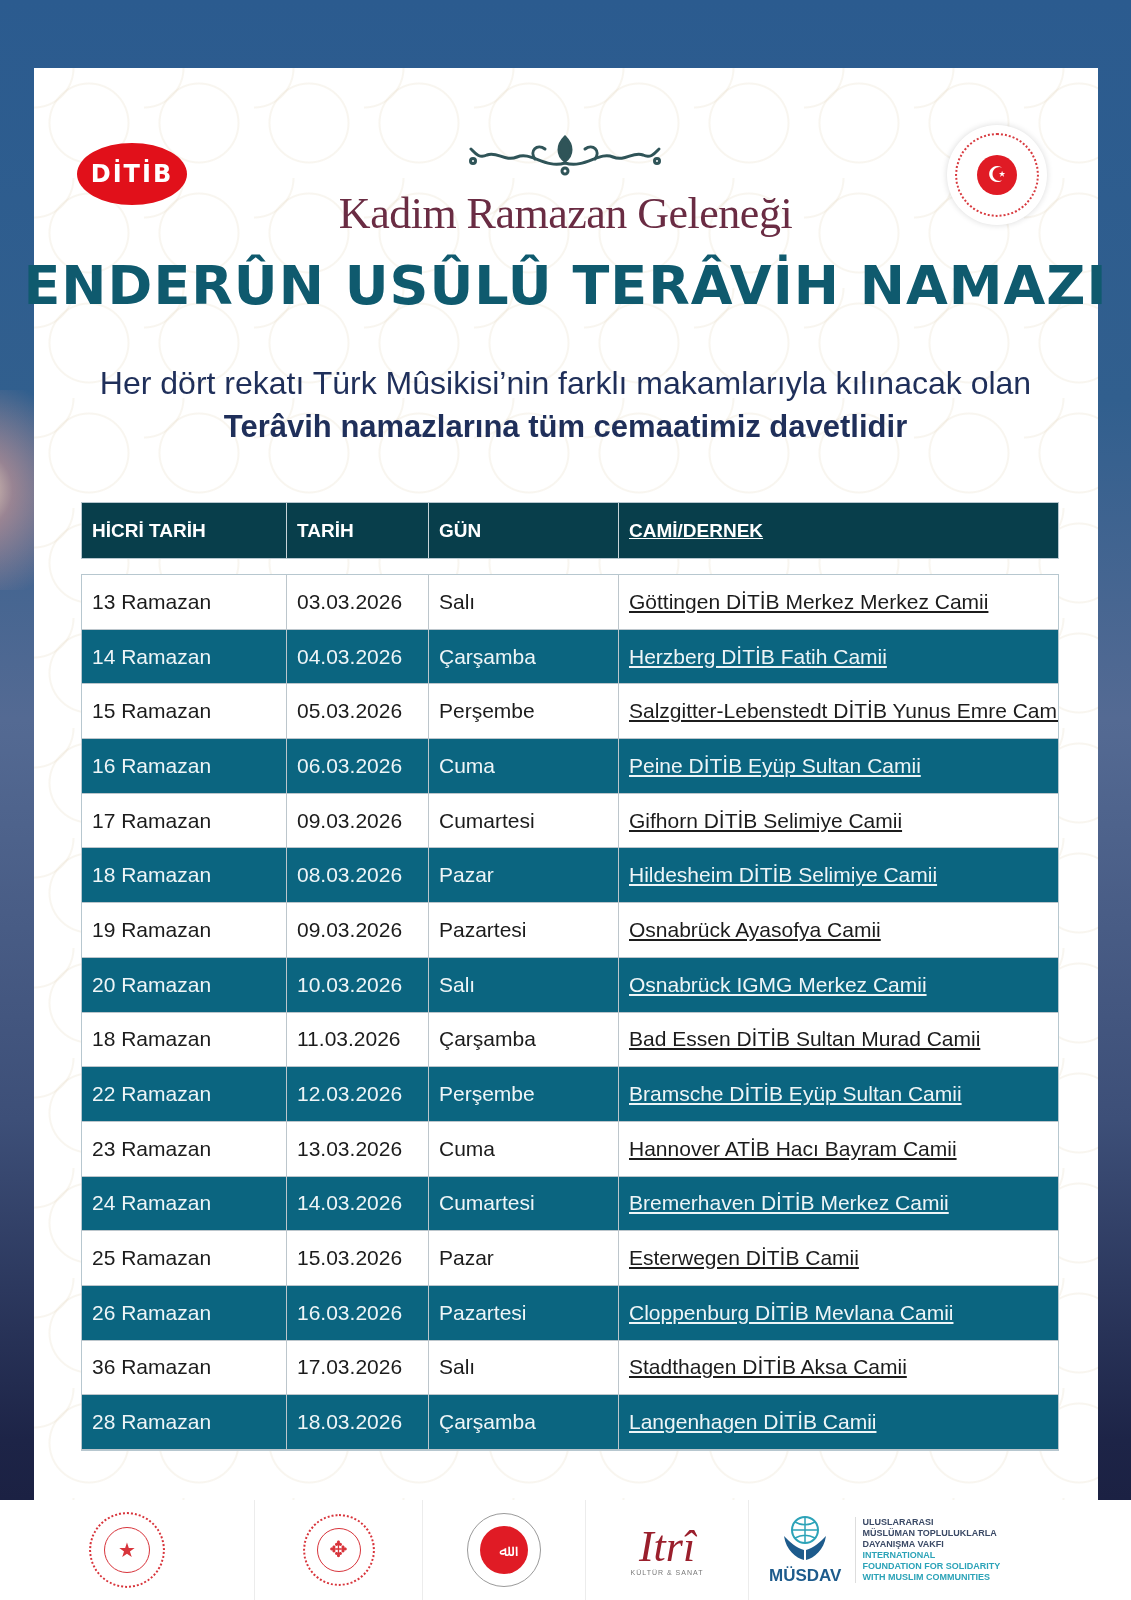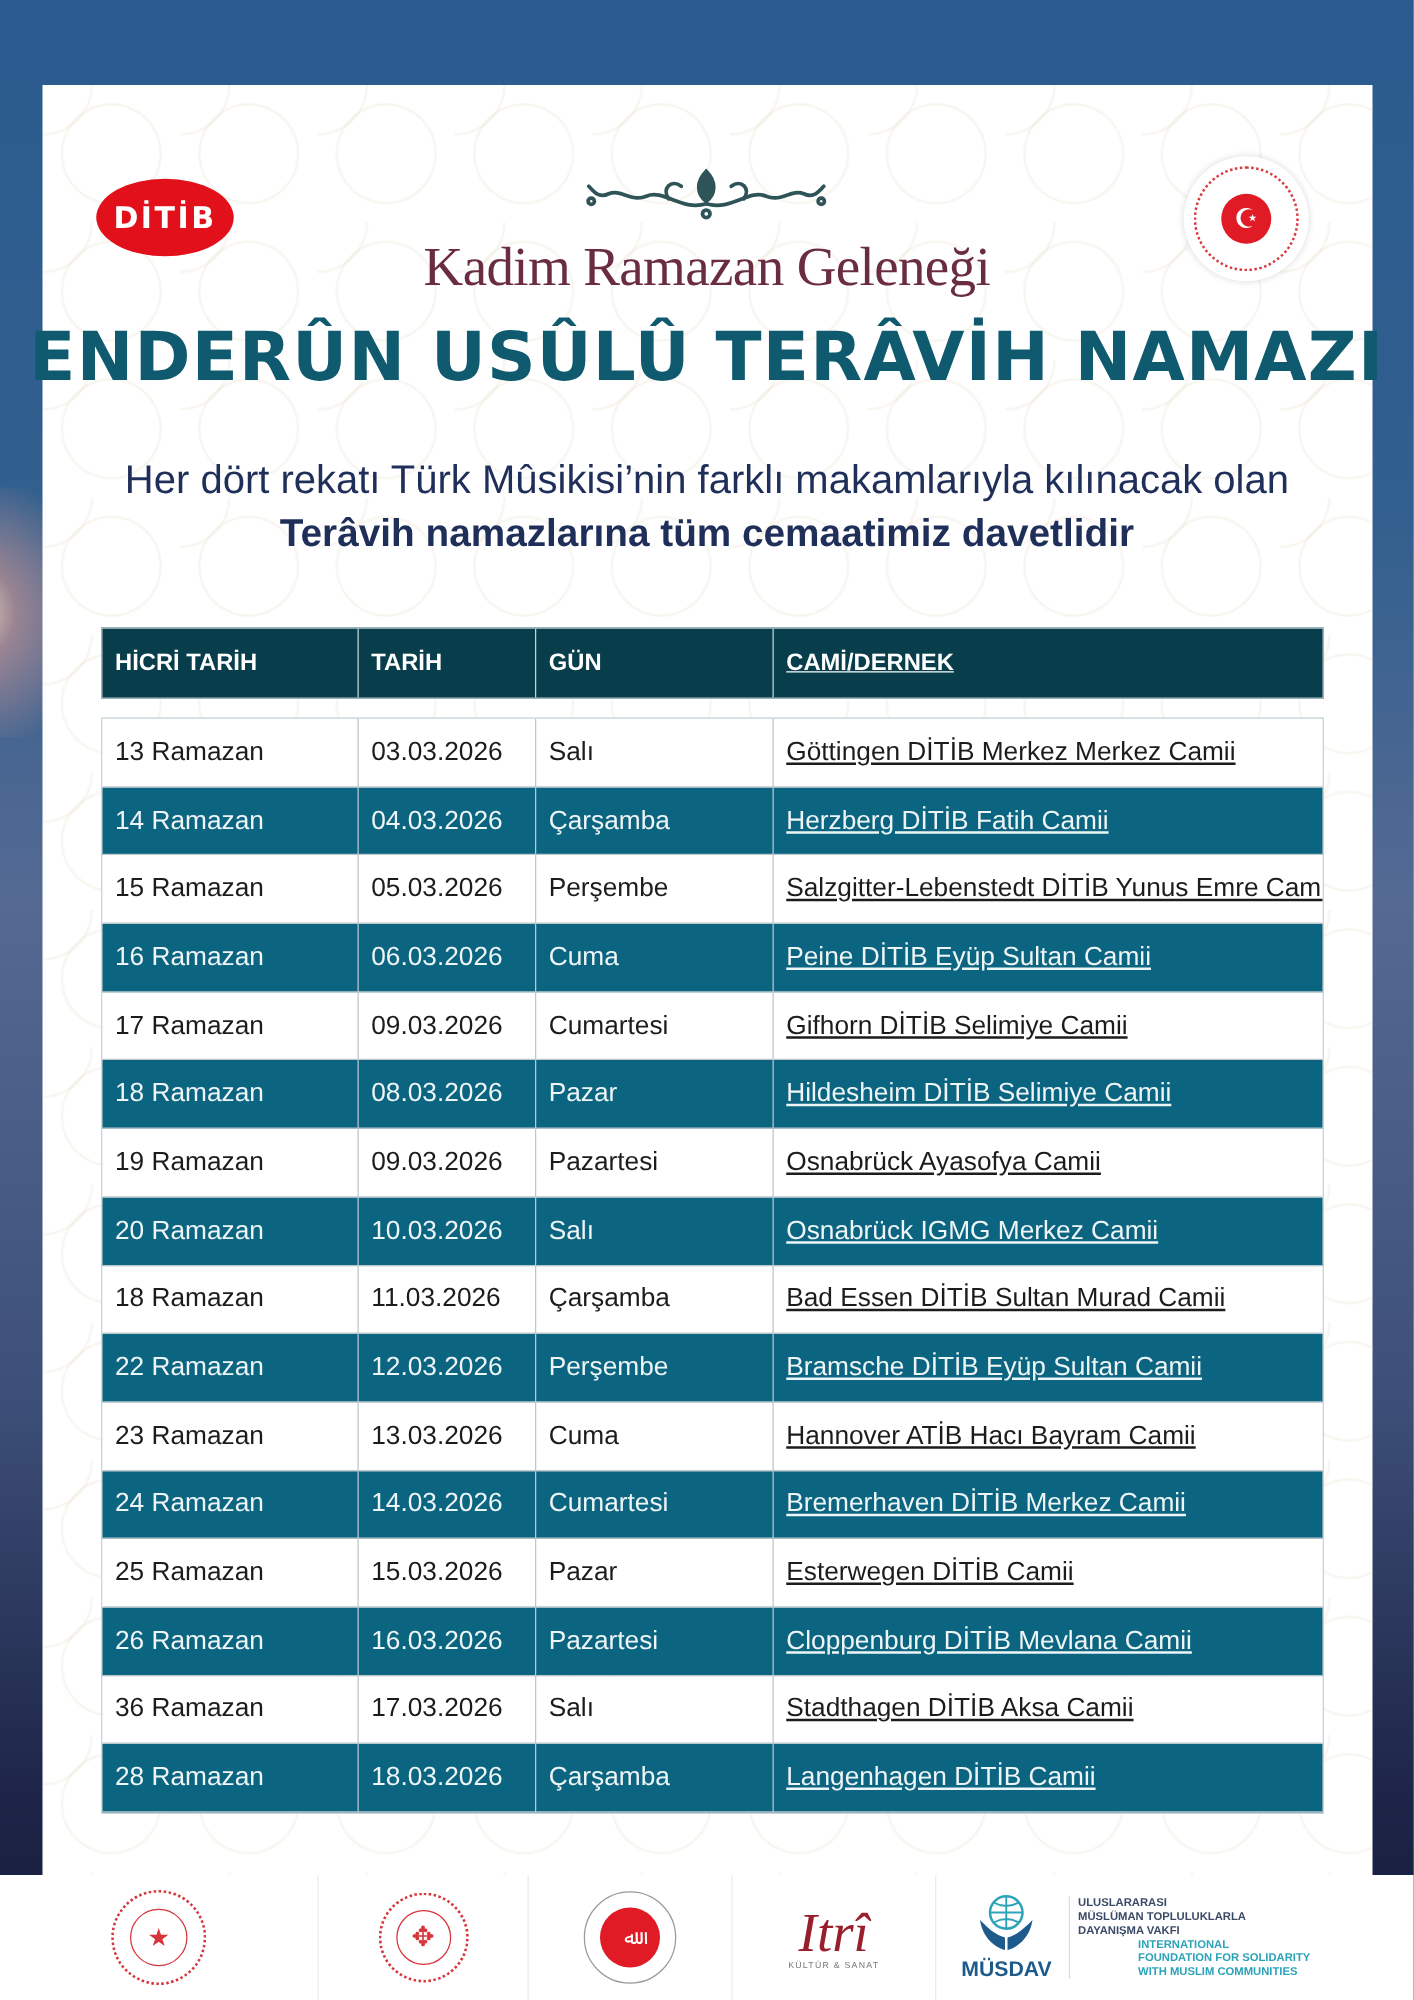--- a/index.html
+++ b/index.html
@@ -100,21 +100,21 @@
       border-right: 1px solid #bcc6cc; border-bottom: 1px solid #bcc6cc;
       white-space: nowrap; overflow: hidden;
     }
     .td:last-child { border-right: none; }
     .c1 { width: 205px; }
     .c2 { width: 142px; }
     .c3 { width: 190px; }
     .c4 { flex: 1; text-decoration: underline; }
 
     .musdav-text { font-size: 9px; line-height: 11px; font-weight: bold; color: #3b4a66; }
-    .musdav-text .en { color: #2ca3b8; margin-left: 48px; }
+    .musdav-text .en { color: #2ca3b8; }
   </style>
 </head>
 <body>
 
 <div class="bg-glow"></div>
 
 <div class="card"></div>
 
 <div class="ditib-logo">
   <span>DİTİB</span>

